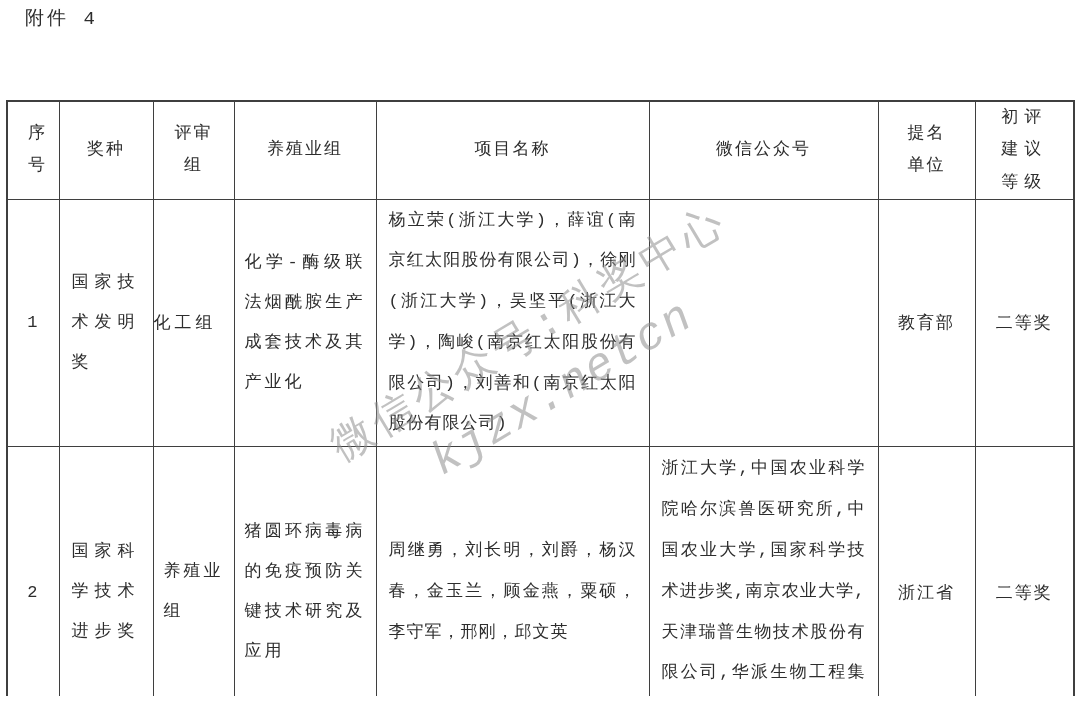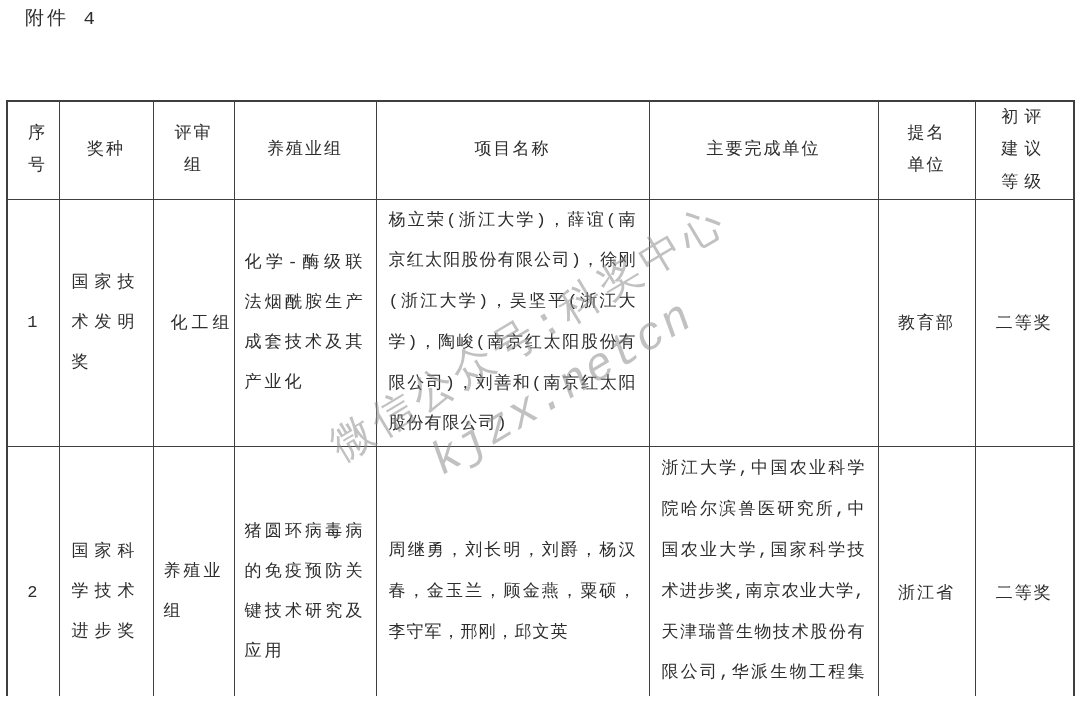--- a/index.html
+++ b/index.html
@@ -52,21 +52,21 @@
   tr.r2 { height: 292px; }
   th { text-align: center; letter-spacing: 2px; line-height: 1.9; padding: 0 20px; }
   th.hdr-grade { letter-spacing: 6px; padding: 0 23px; }
   .c-center { text-align: center; letter-spacing: 2px; }
   .award {
     text-align: justify;
     letter-spacing: 6px;
     line-height: 2.35;
     padding: 9px 12px;
   }
-  .group-center { text-align: right; letter-spacing: 4px; }
+  .group-center { text-align: left; letter-spacing: 4px; }
   .group-justify {
     text-align: justify;
     letter-spacing: 3px;
     line-height: 2.35;
     padding: 17px 10px;
   }
   .project {
     text-align: justify;
     letter-spacing: 3px;
     line-height: 2.35;
@@ -130,21 +130,21 @@
       <col style="width:97px">
       <col style="width:99px">
     </colgroup>
     <thead>
       <tr>
         <th>序号</th>
         <th>奖种</th>
         <th>评审组</th>
         <th>养殖业组</th>
         <th>项目名称</th>
-        <th>主要完成单位</th>
+        <th>微信公众号</th>
         <th>提名单位</th>
         <th class="hdr-grade">初评建议等级</th>
       </tr>
     </thead>
     <tbody>
       <tr class="r1">
         <td class="c-center">1</td>
         <td class="award">国家技术发明奖</td>
         <td class="group-center">化工组</td>
         <td class="project">化学-酶级联法烟酰胺生产成套技术及其产业化</td>

